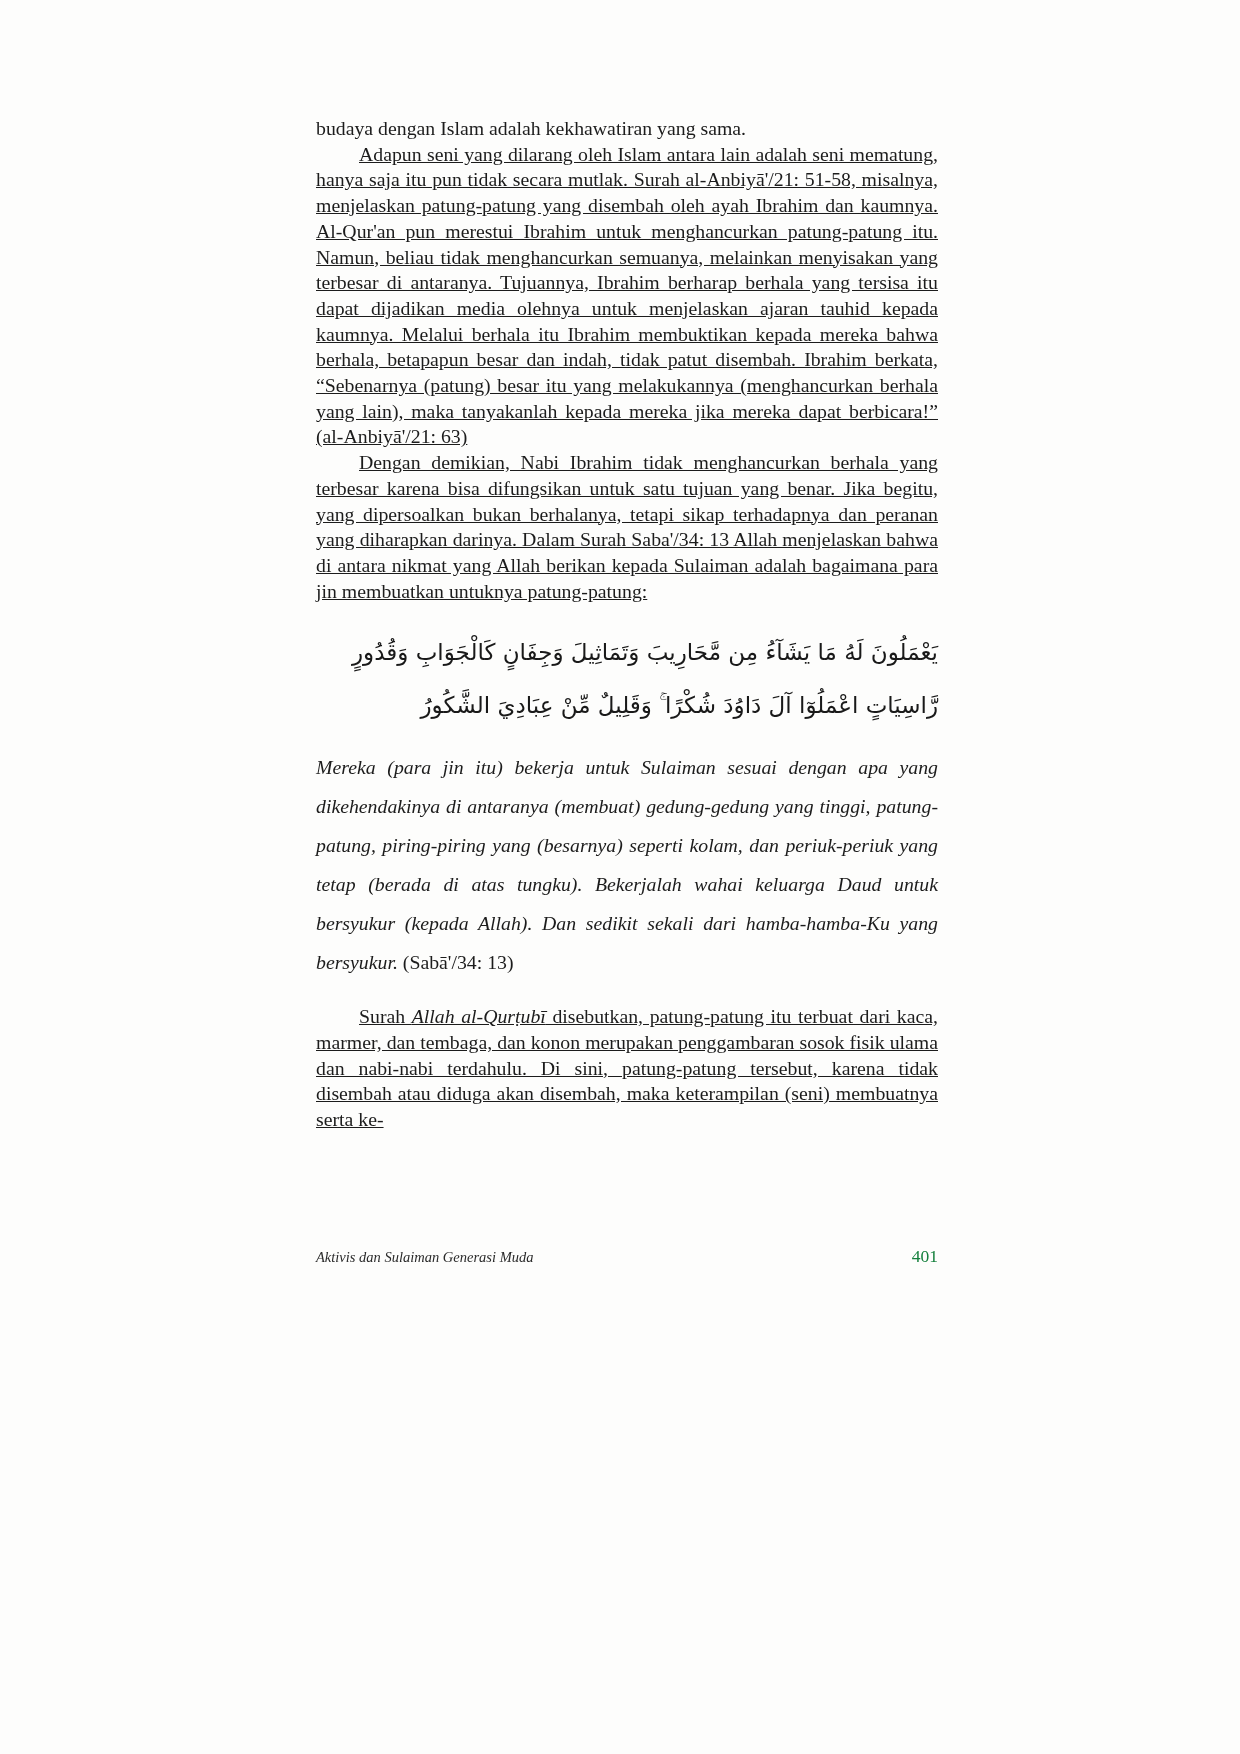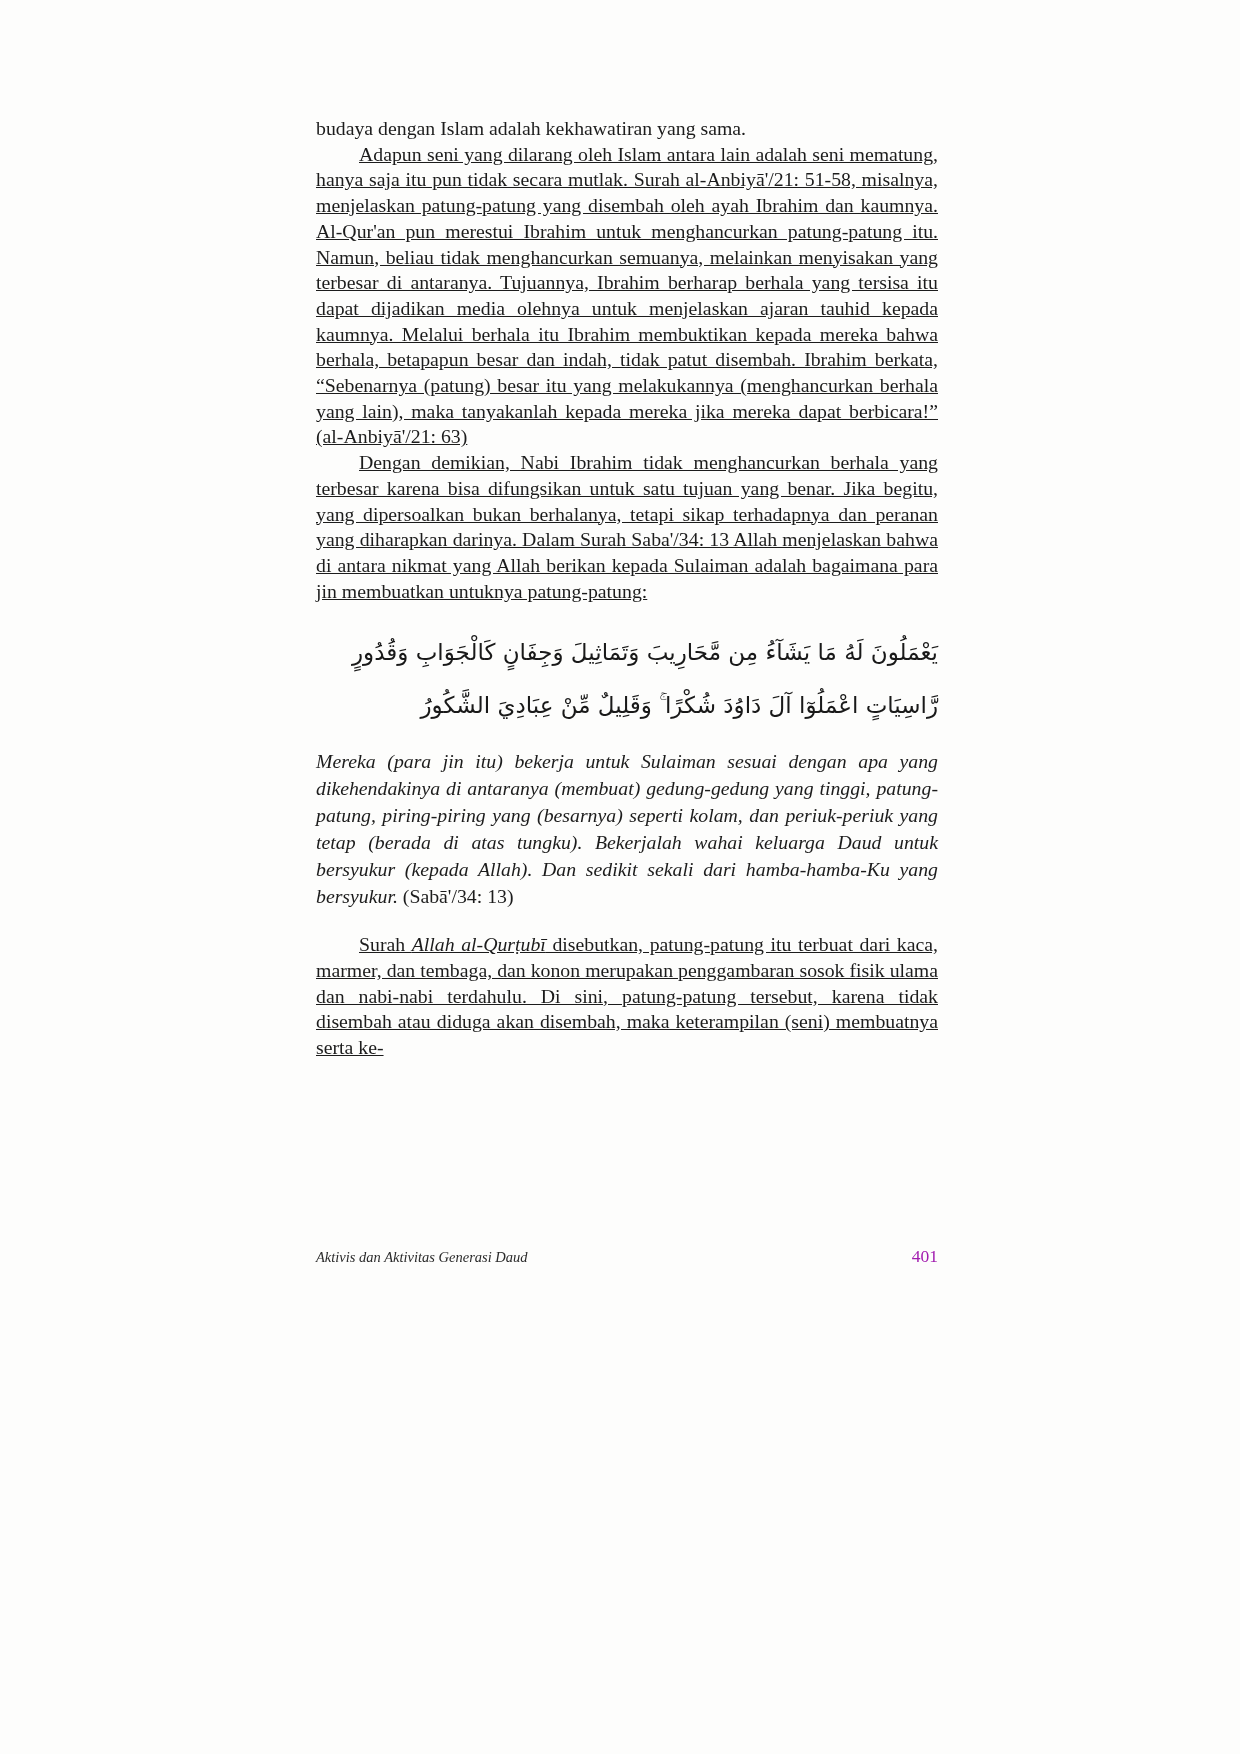--- a/index.html
+++ b/index.html
@@ -42,21 +42,21 @@
     unicode-bidi: embed;
     font-family: "DejaVu Sans", sans-serif;
     font-size: 23px;
     line-height: 2.3;
     margin: 22px 0 16px 0;
     color: #191919;
   }
   .translation {
     margin: 0 0 22px 0;
     font-size: 19.8px;
-    line-height: 27px;
+    line-height: 39px;
     text-align: justify;
     text-justify: inter-word;
   }
   .translation em {
     font-style: italic;
   }
   .translation .citation {
     font-style: normal;
   }
   .body-par em {
@@ -71,21 +71,21 @@
     justify-content: space-between;
     align-items: baseline;
   }
   .footer-title {
     font-style: italic;
     font-size: 14.5px;
     color: #2a2a2a;
   }
   .page-number {
     font-size: 17.5px;
-    color: #a21caf;
+    color: #15803d;
   }
 </style>
 </head>
 <body>
 
 <div class="page">
 
   <main class="text-block">
 
     <p class="body-par">budaya dengan Islam adalah kekhawatiran yang sama.</p>
@@ -101,17 +101,17 @@
 
     <p class="translation">
       <em>Mereka (para jin itu) bekerja untuk Sulaiman sesuai dengan apa yang dikehendakinya di antaranya (membuat) gedung-gedung yang tinggi, patung-patung, piring-piring yang (besarnya) seperti kolam, dan periuk-periuk yang tetap (berada di atas tungku). Bekerjalah wahai keluarga Daud untuk bersyukur (kepada Allah). Dan sedikit sekali dari hamba-hamba-Ku yang bersyukur.</em><span class="citation"> (Sabā'/34: 13)</span>
     </p>
 
     <p class="body-par indent"><span>Surah </span><em>Allah al-Qurṭubī</em><span> disebutkan, patung-patung itu terbuat dari kaca, marmer, dan tembaga, dan konon merupakan penggambaran sosok fisik ulama dan nabi-nabi terdahulu. Di sini, patung-patung tersebut, karena tidak disembah atau diduga akan disembah, maka keterampilan (seni) membuatnya serta ke-</span></p>
 
   </main>
 
   <footer class="page-footer">
-    <span class="footer-title">Aktivis dan Aktivitas Generasi Daud</span>
+    <span class="footer-title">Aktivis dan Sulaiman Generasi Muda</span>
     <span class="page-number">401</span>
   </footer>
 
 </div>
 
 </body></html>

